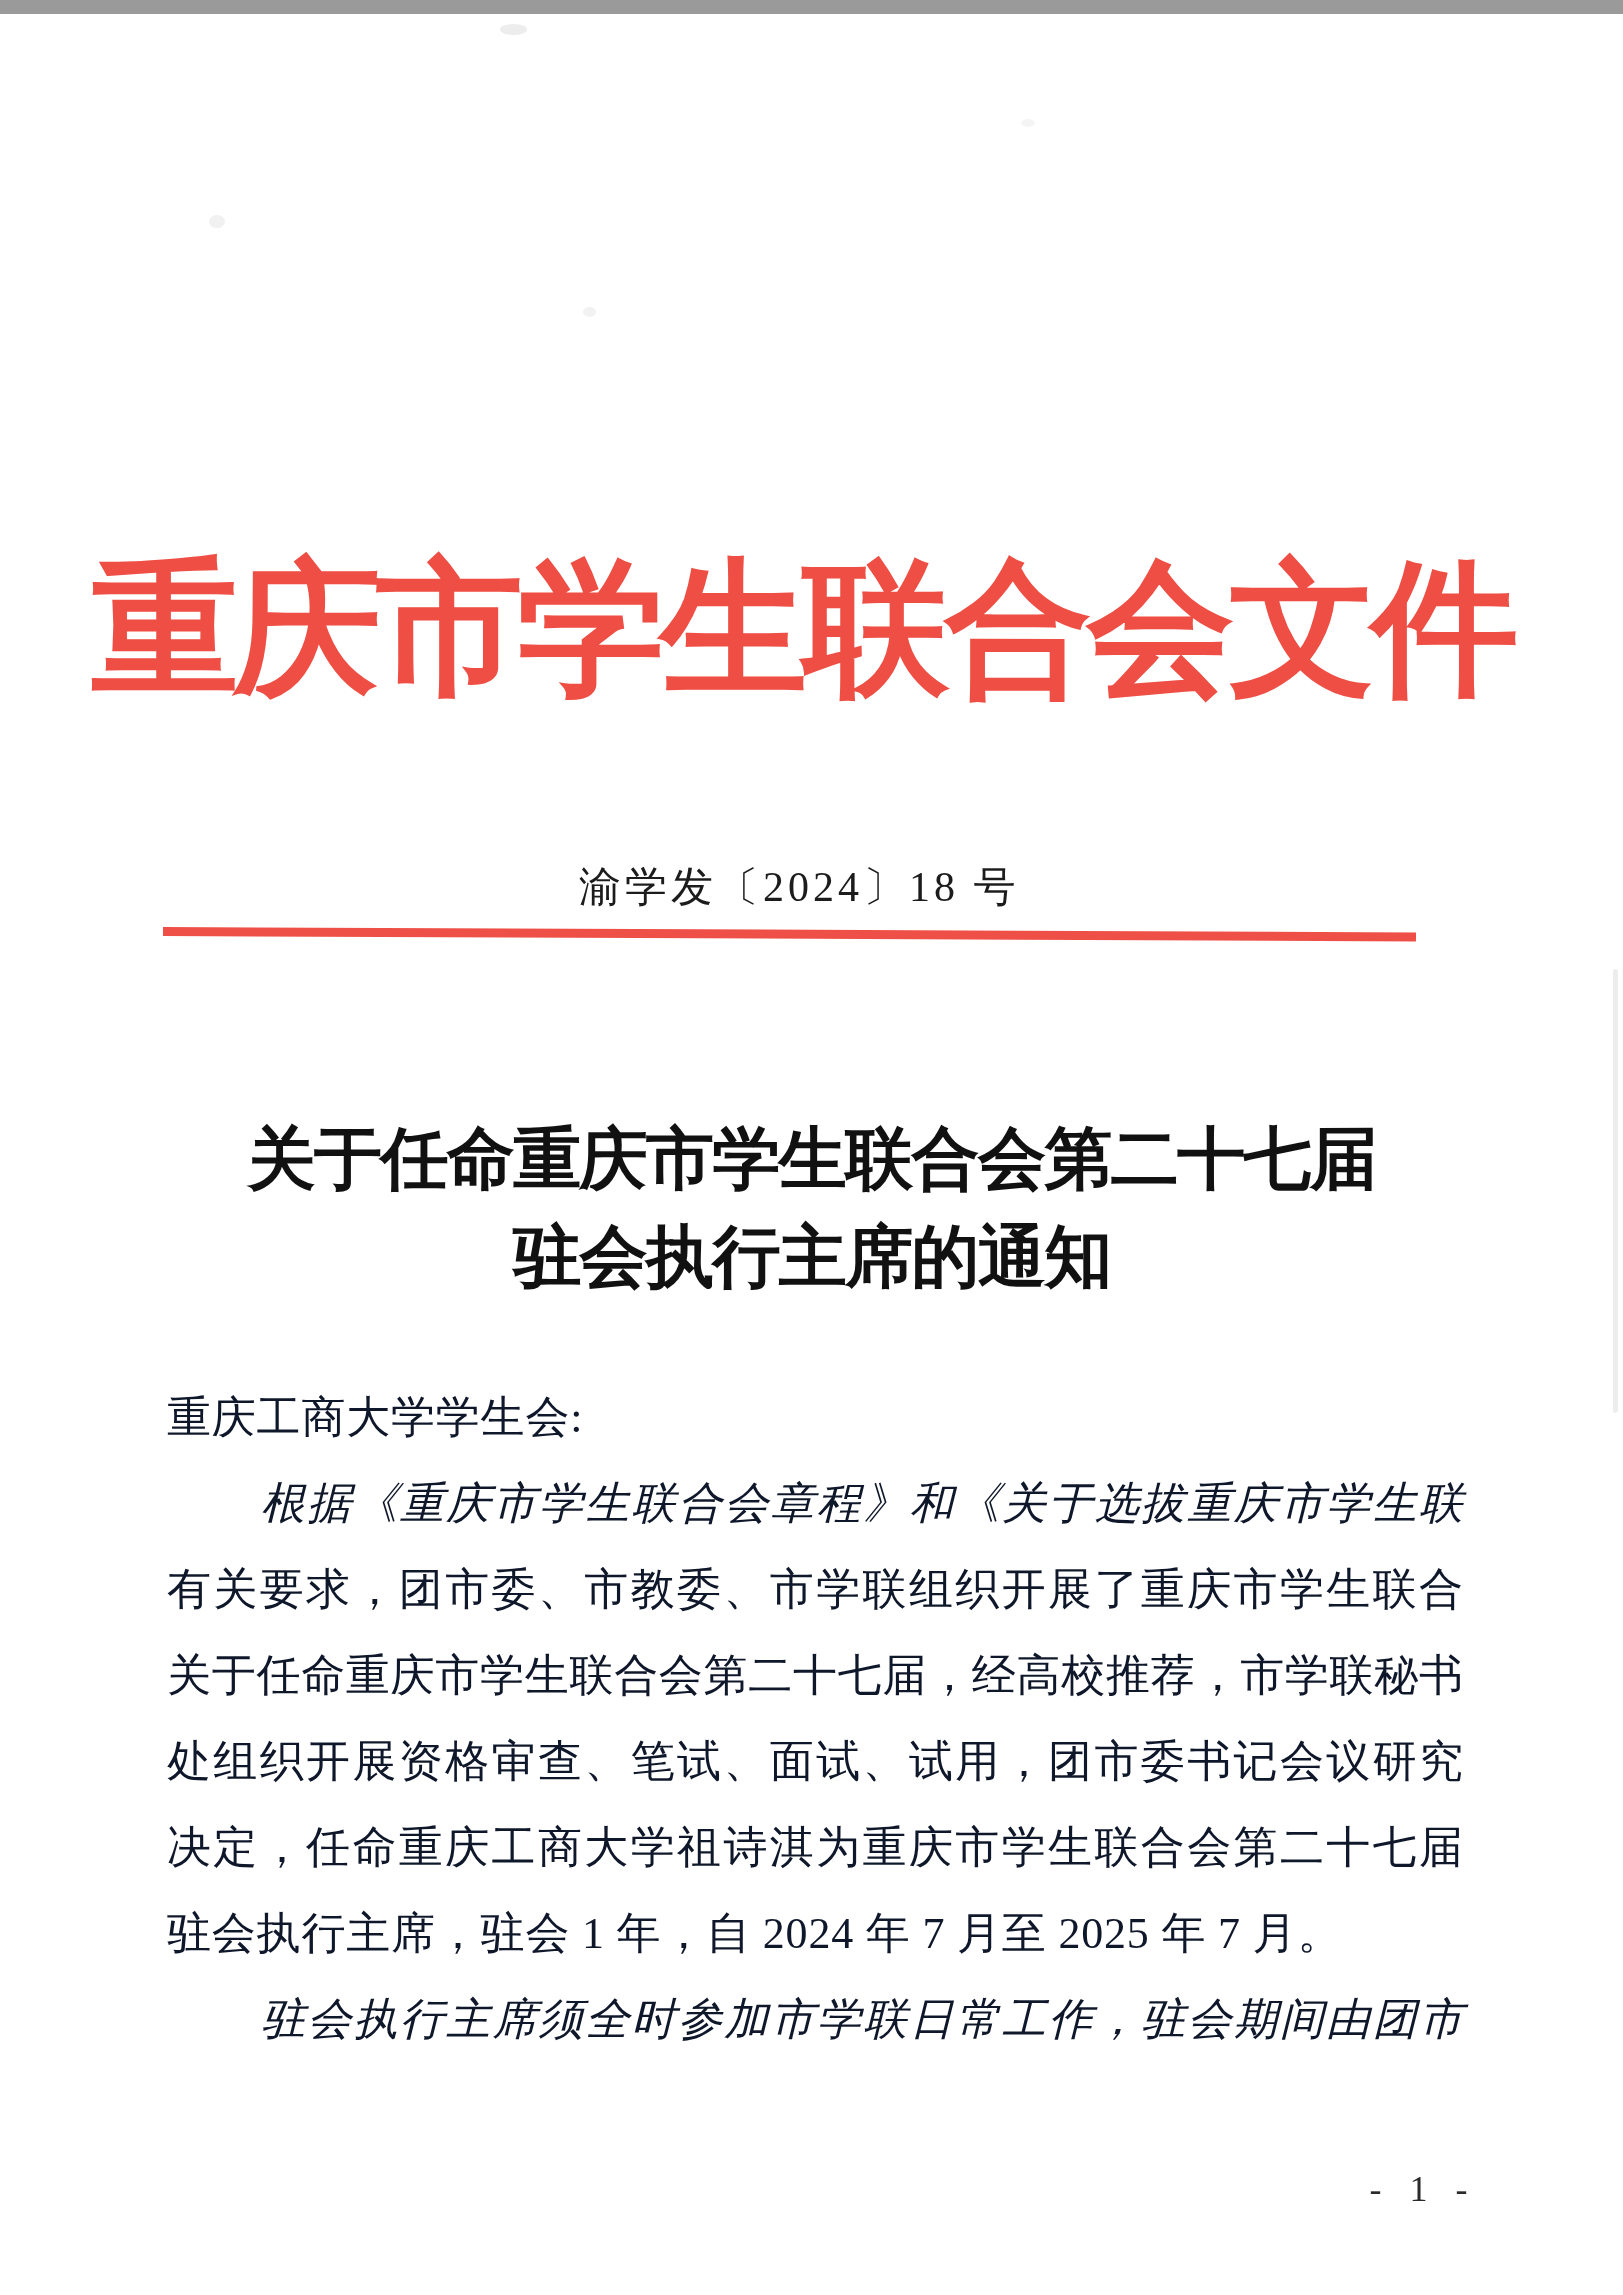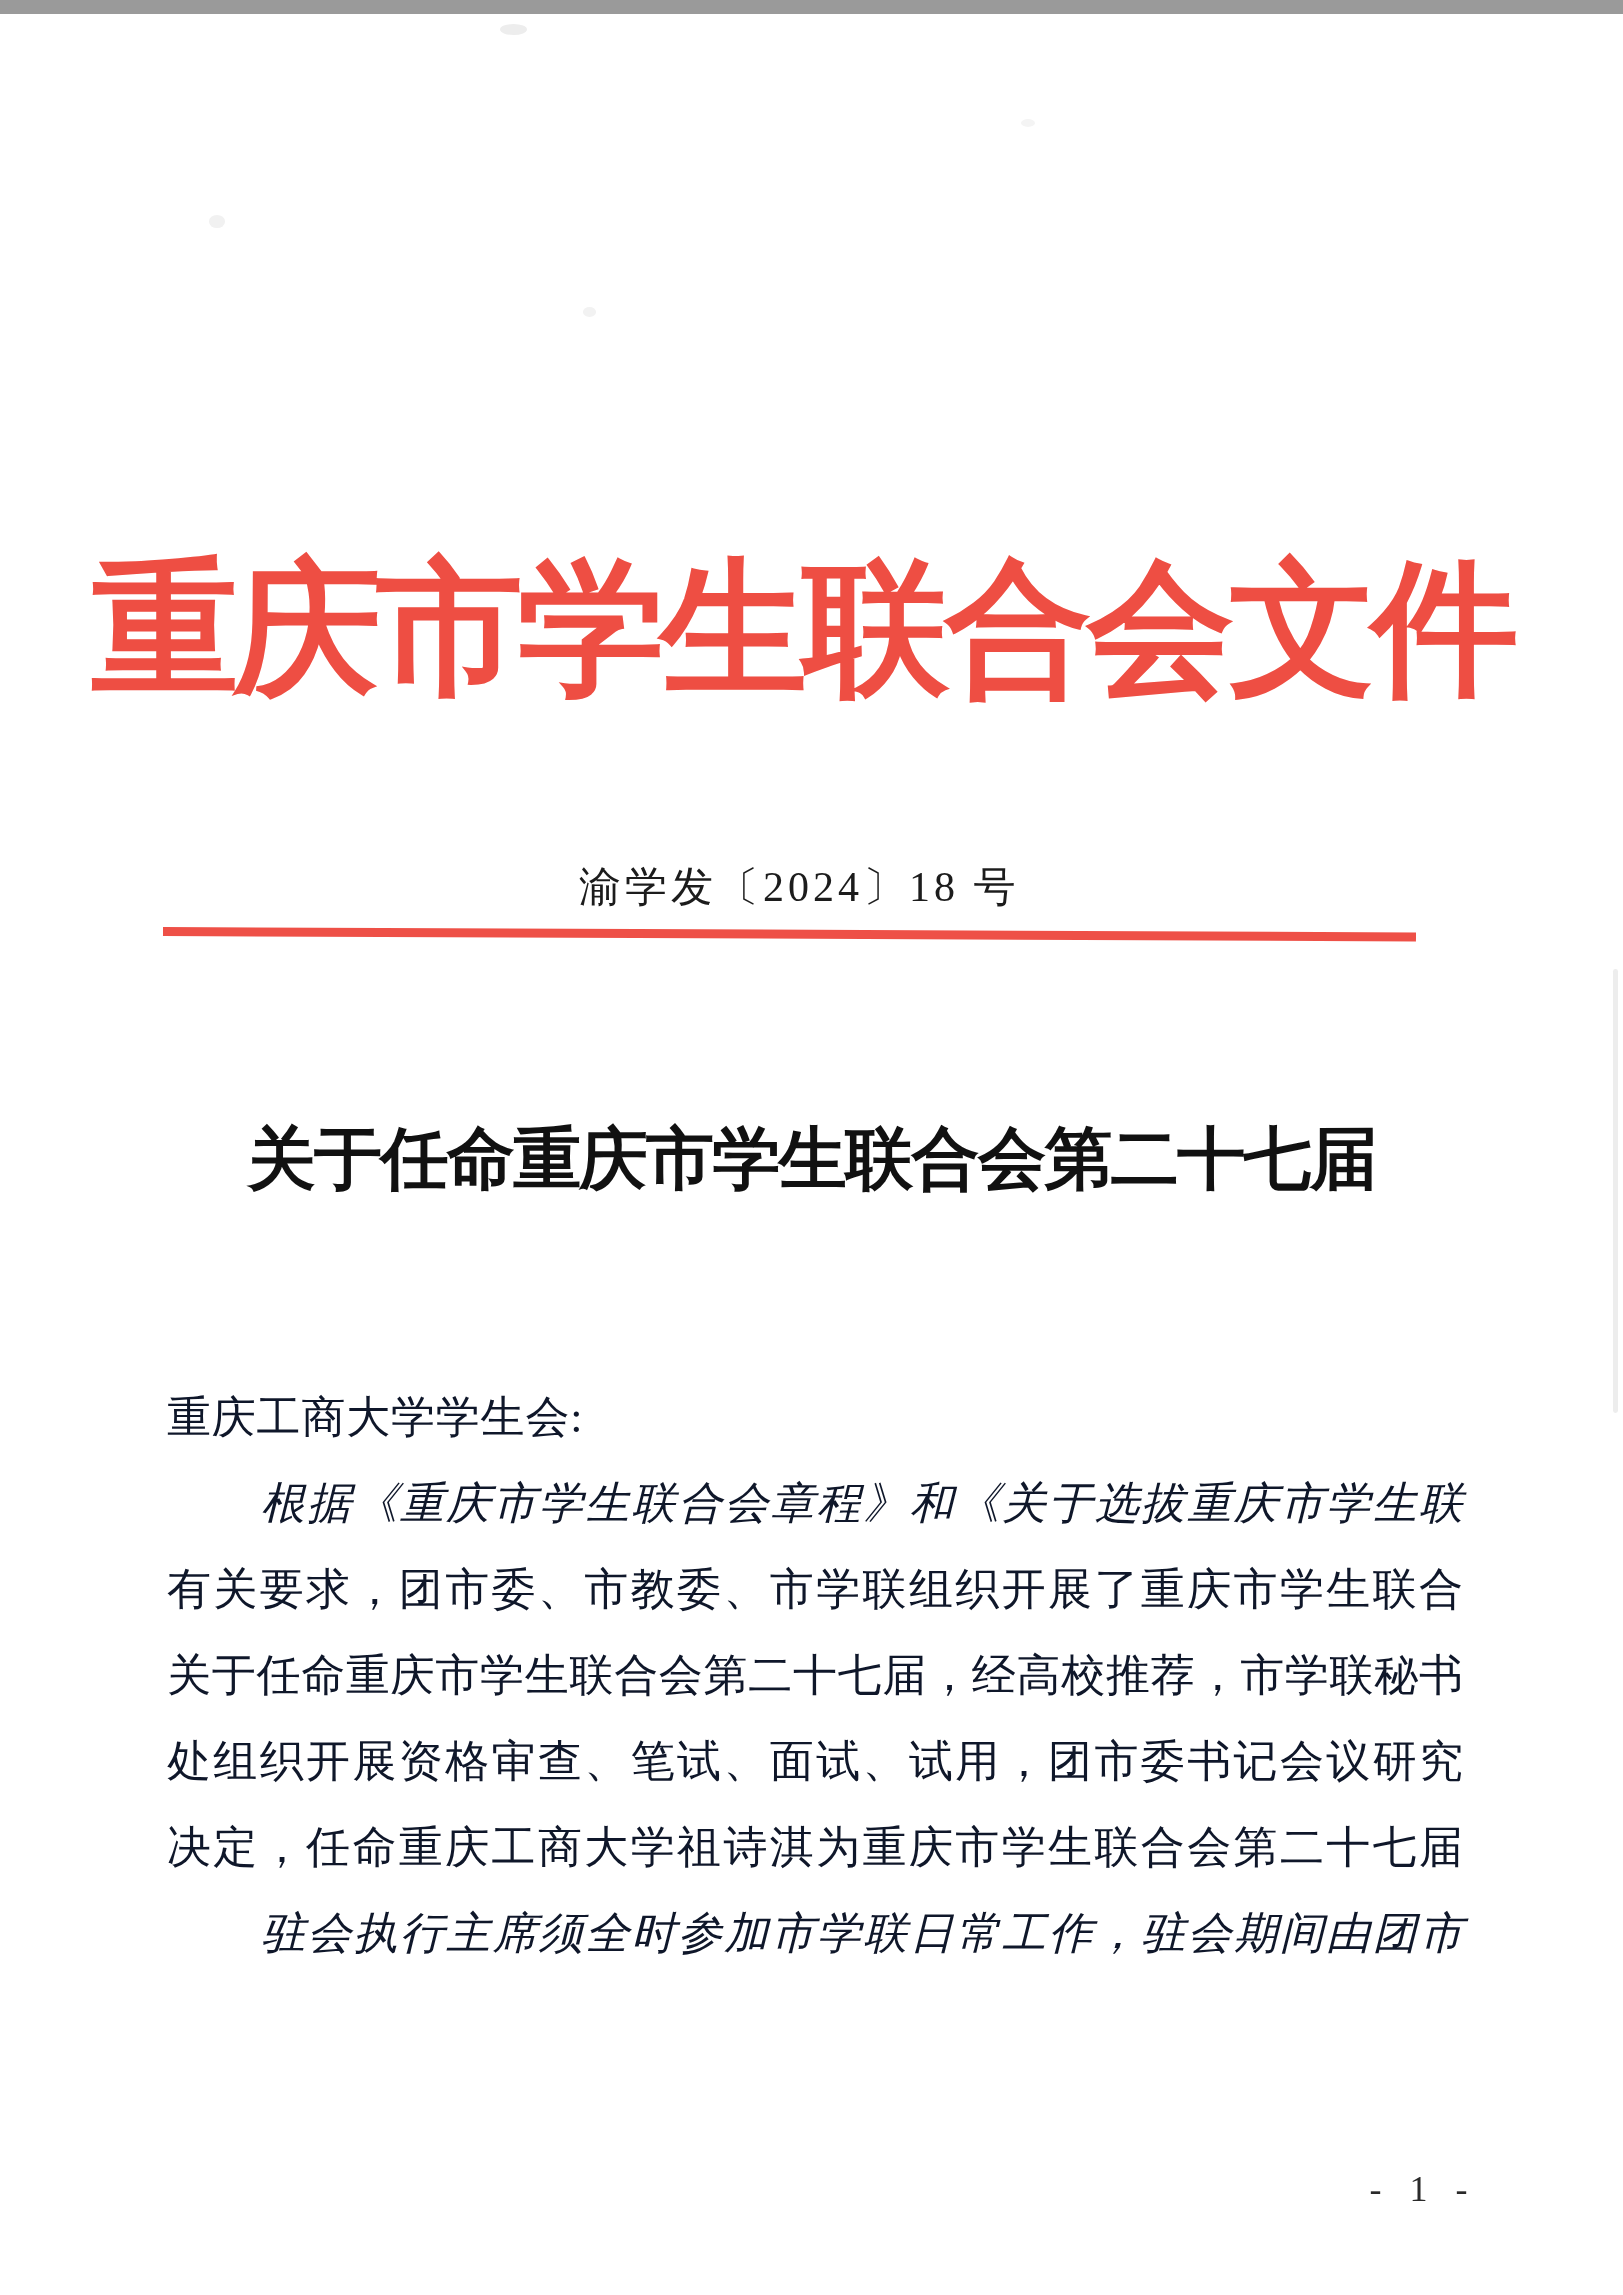--- a/index.html
+++ b/index.html
@@ -143,28 +143,30 @@
   <div class="edge-shadow"></div>
 
   <div class="org-title" style="color: rgb(238, 78, 67);">重庆市学生联合会文件</div>
 
   <div class="doc-number">渝学发〔2024〕18 号</div>
 
   <div class="red-rule" style="background: rgb(238, 80, 71);"></div>
 
   <div class="doc-title">
     <div>关于任命重庆市学生联合会第二十七届</div>
+    <div>驻会执行主席的通知</div>
   </div>
 
   <div class="body-block">
     <div class="bline">重庆工商大学学生会:</div>
     <div class="bline indent just">根据《重庆市学生联合会章程》和《关于选拔重庆市学生联</div>
     <div class="bline just">有关要求，团市委、市教委、市学联组织开展了重庆市学生联合</div>
     <div class="bline just">关于任命重庆市学生联合会第二十七届，经高校推荐，市学联秘书</div>
     <div class="bline just">处组织开展资格审查、笔试、面试、试用，团市委书记会议研究</div>
     <div class="bline just">决定，任命重庆工商大学祖诗淇为重庆市学生联合会第二十七届</div>
+    <div class="bline">驻会执行主席，驻会 1 年，自 2024 年 7 月至 2025 年 7 月。</div>
     <div class="bline indent just">驻会执行主席须全时参加市学联日常工作，驻会期间由团市</div>
   </div>
 
   <div class="page-number">- 1 -</div>
 
 </div>
 
 
 </body></html>

